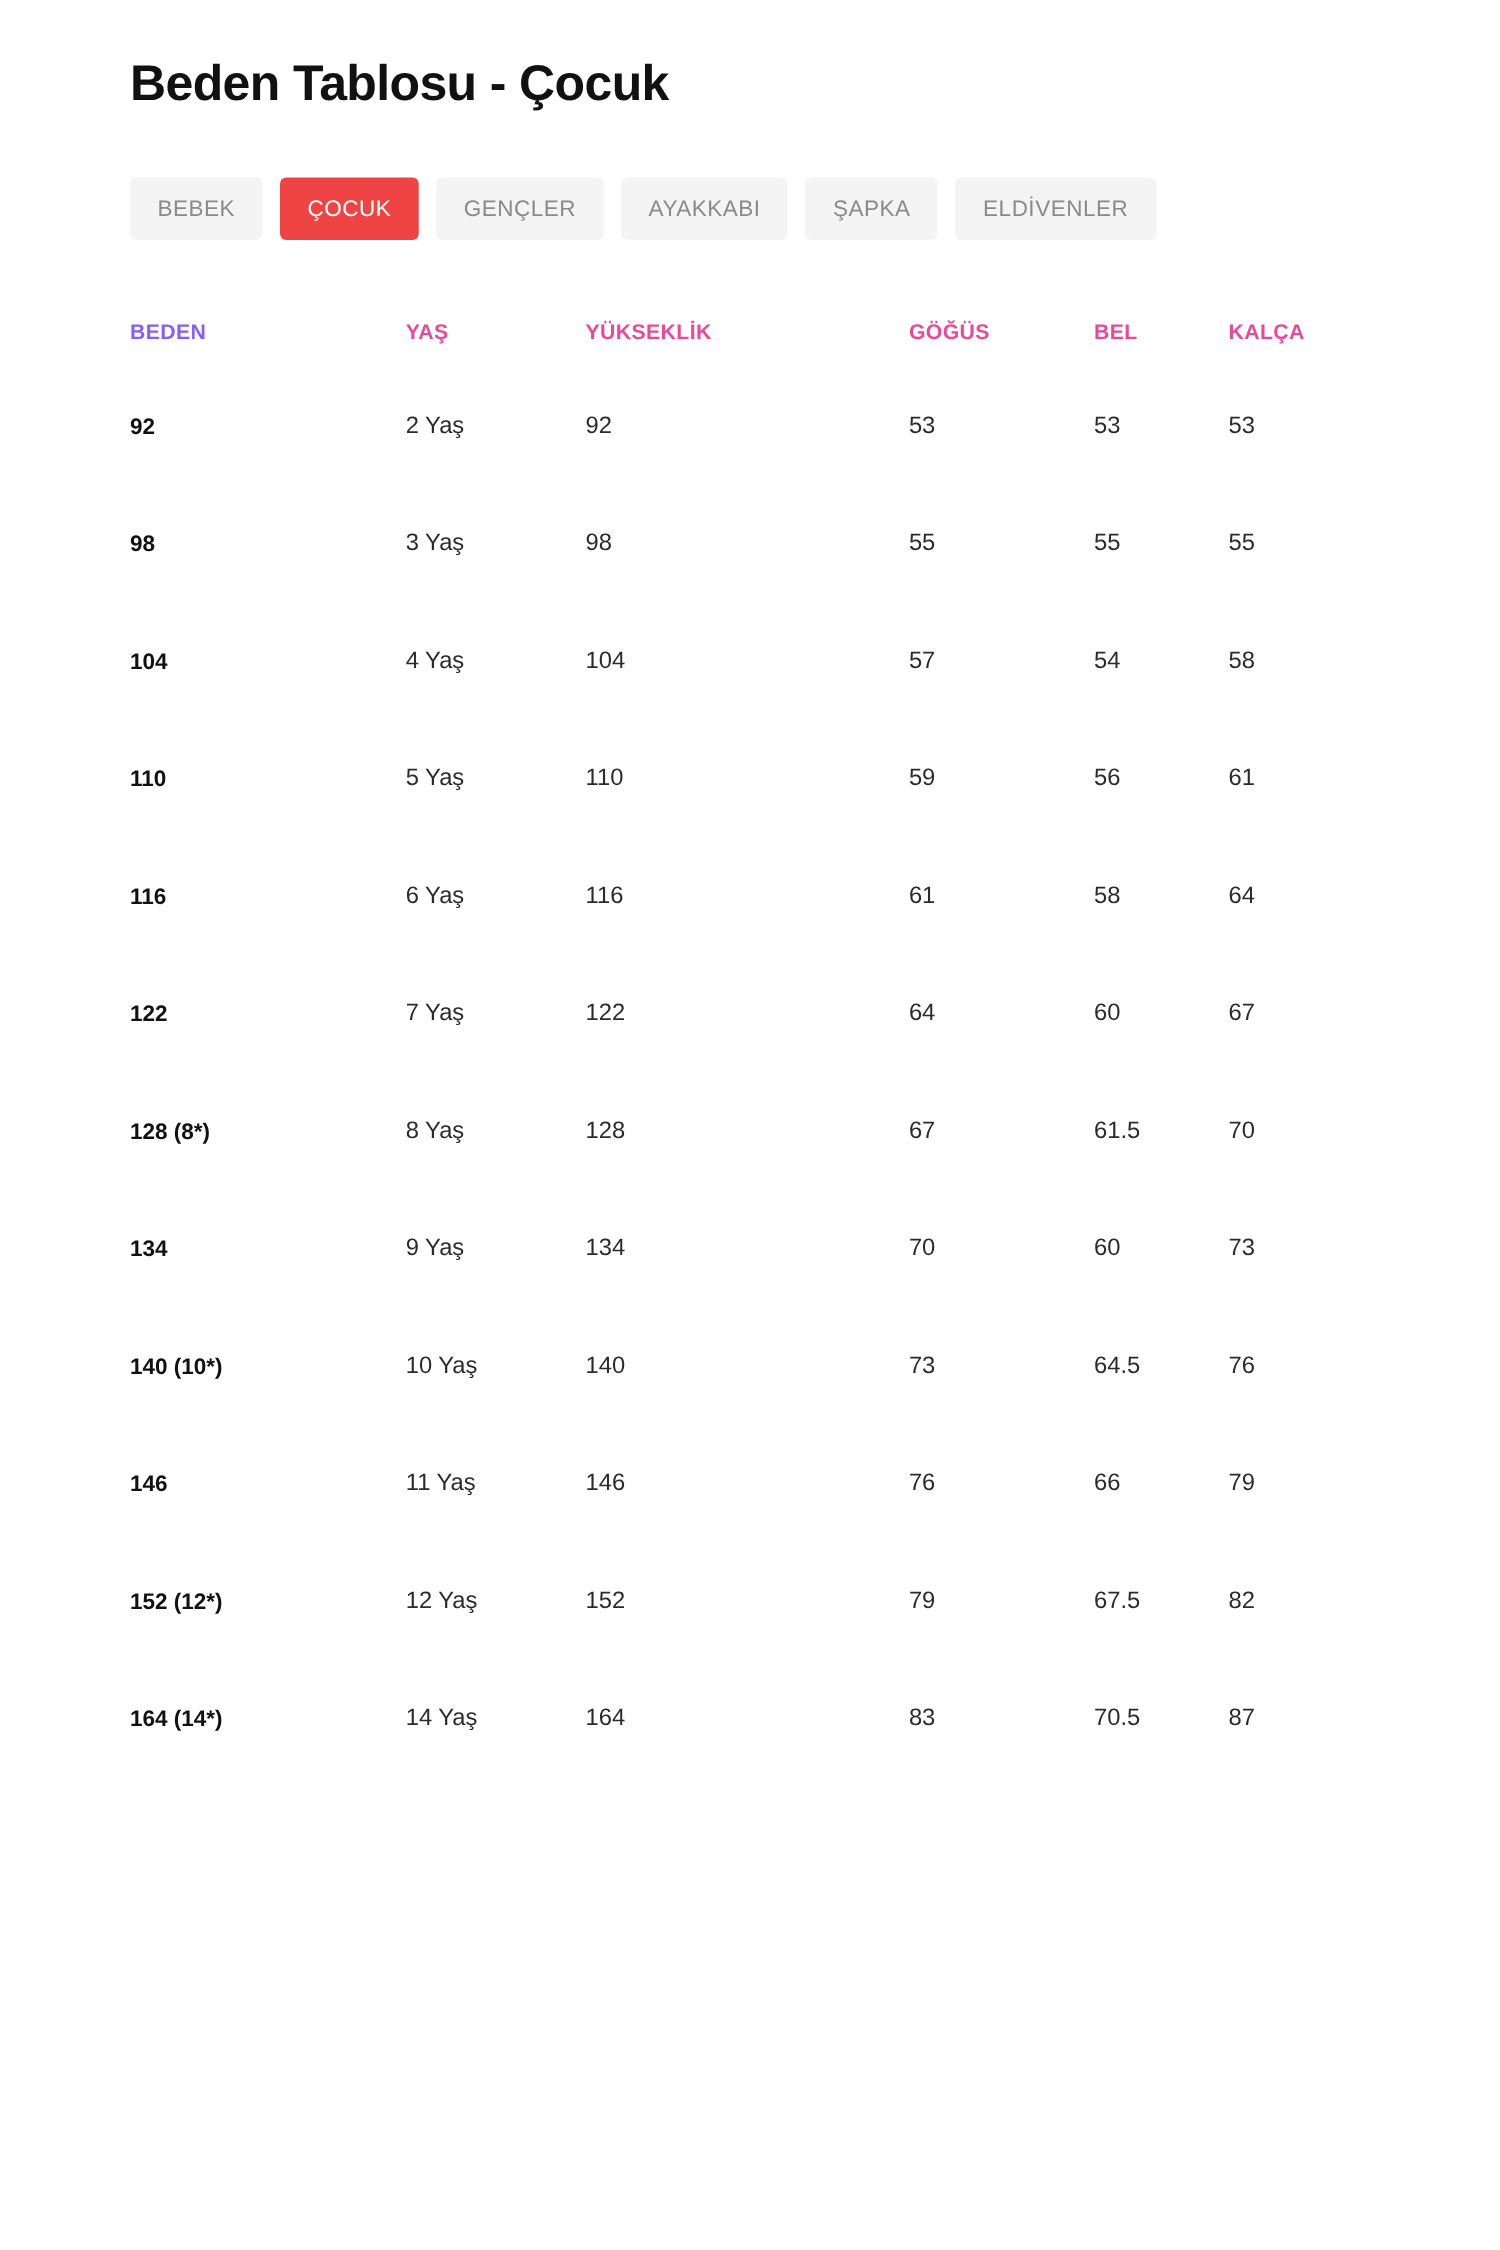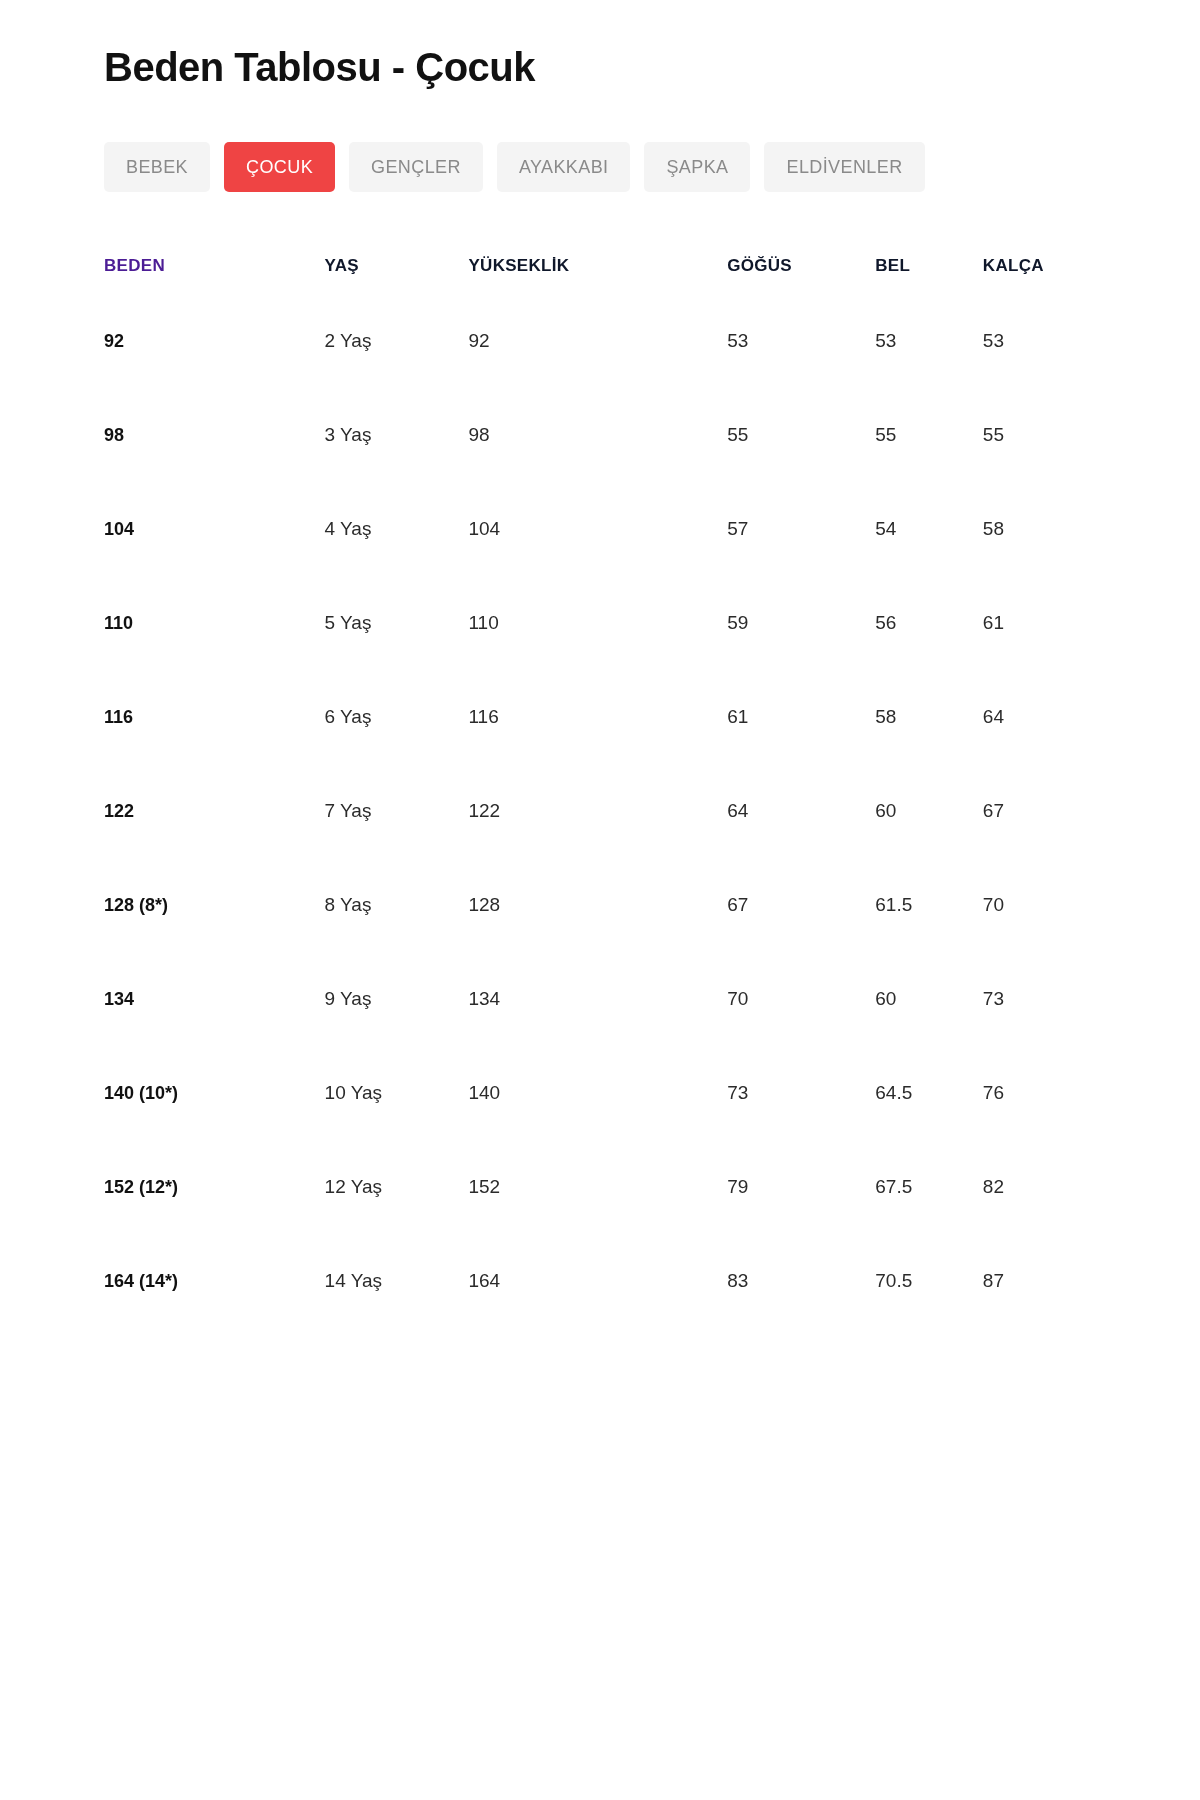--- a/index.html
+++ b/index.html
@@ -69,28 +69,28 @@
     width: 100%;
     border-collapse: collapse;
     margin-top: 46px;
     table-layout: fixed;
   }
   .size-table th {
     text-align: left;
     font-size: 17px;
     font-weight: 700;
     letter-spacing: 0.3px;
-    color: #0f172a;
+    color: #ec4899;
     padding: 0 0 0 0;
     height: 56px;
     vertical-align: middle;
     white-space: nowrap;
   }
   .size-table th.col-beden {
-    color: #4c1d95;
+    color: #8b5cf6;
   }
   .size-table td {
     font-size: 19px;
     font-weight: 400;
     color: #2b2b2b;
     height: 94px;
     vertical-align: middle;
     padding: 0;
     white-space: nowrap;
   }
@@ -219,20 +219,28 @@
         </tr>
         <tr>
           <td class="cell-beden">140 (10*)</td>
           <td class="cell-yas">10 Yaş</td>
           <td class="cell-yukseklik">140</td>
           <td class="cell-gogus">73</td>
           <td class="cell-bel">64.5</td>
           <td class="cell-kalca">76</td>
         </tr>
         <tr>
+          <td class="cell-beden">146</td>
+          <td class="cell-yas">11 Yaş</td>
+          <td class="cell-yukseklik">146</td>
+          <td class="cell-gogus">76</td>
+          <td class="cell-bel">66</td>
+          <td class="cell-kalca">79</td>
+        </tr>
+        <tr>
           <td class="cell-beden">152 (12*)</td>
           <td class="cell-yas">12 Yaş</td>
           <td class="cell-yukseklik">152</td>
           <td class="cell-gogus">79</td>
           <td class="cell-bel">67.5</td>
           <td class="cell-kalca">82</td>
         </tr>
         <tr>
           <td class="cell-beden">164 (14*)</td>
           <td class="cell-yas">14 Yaş</td>

